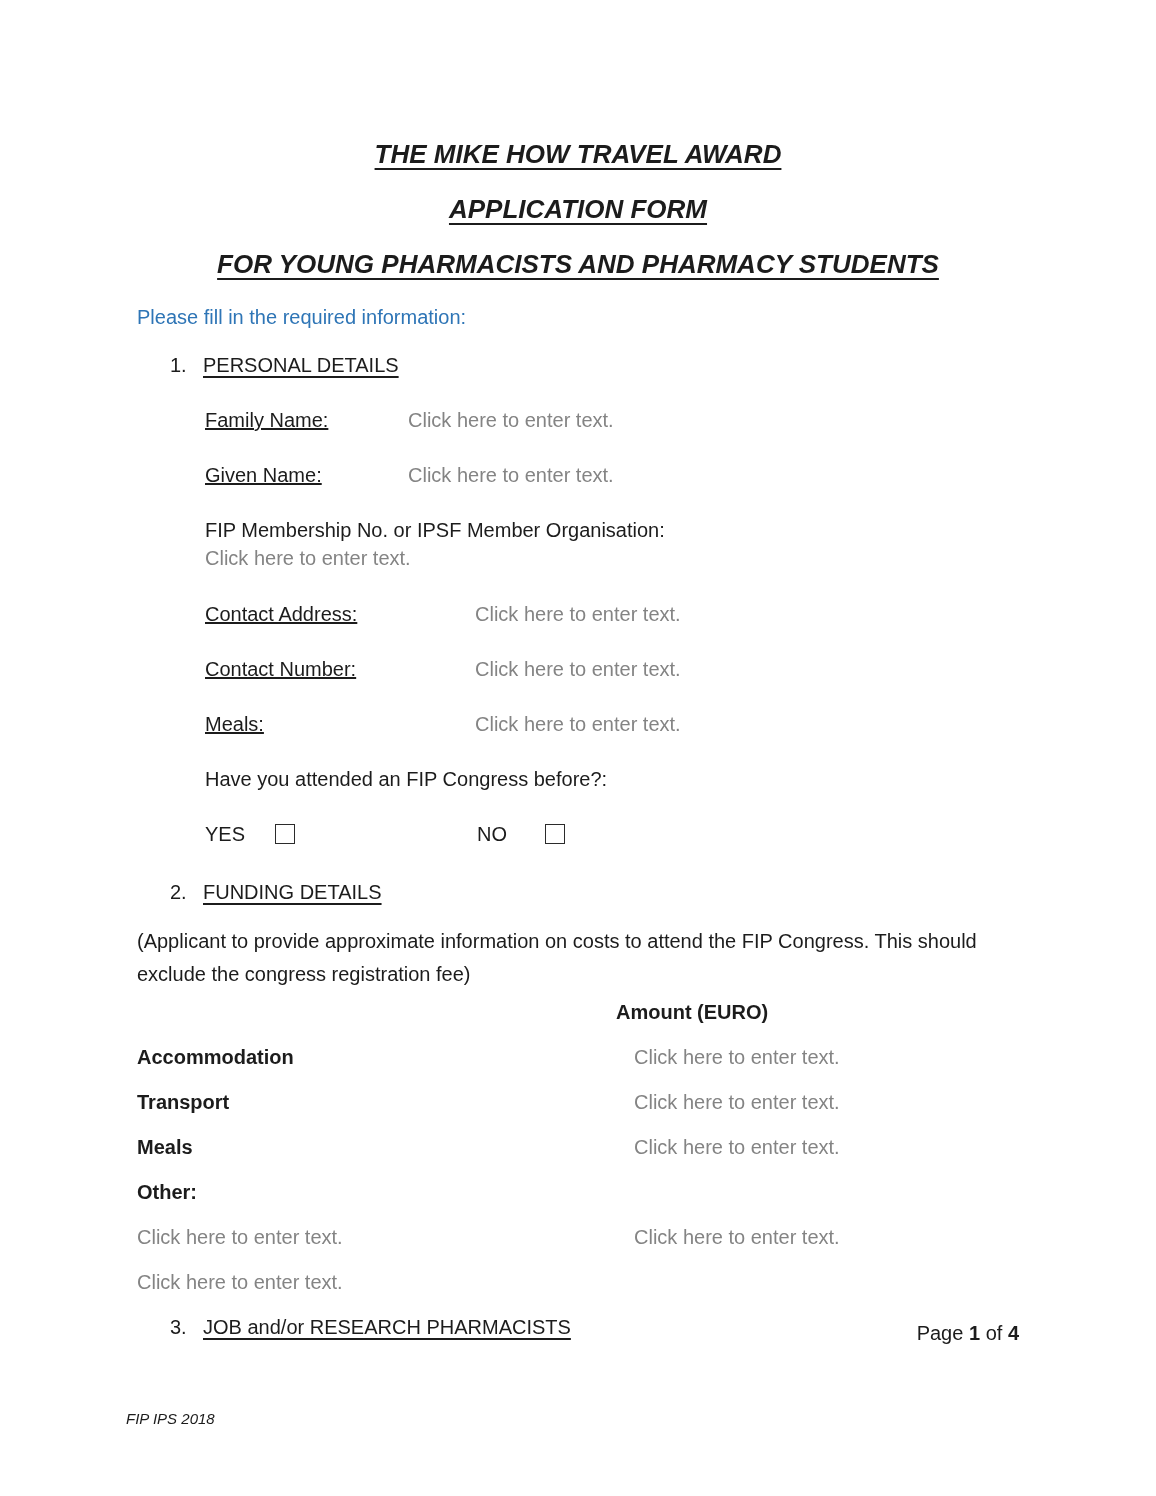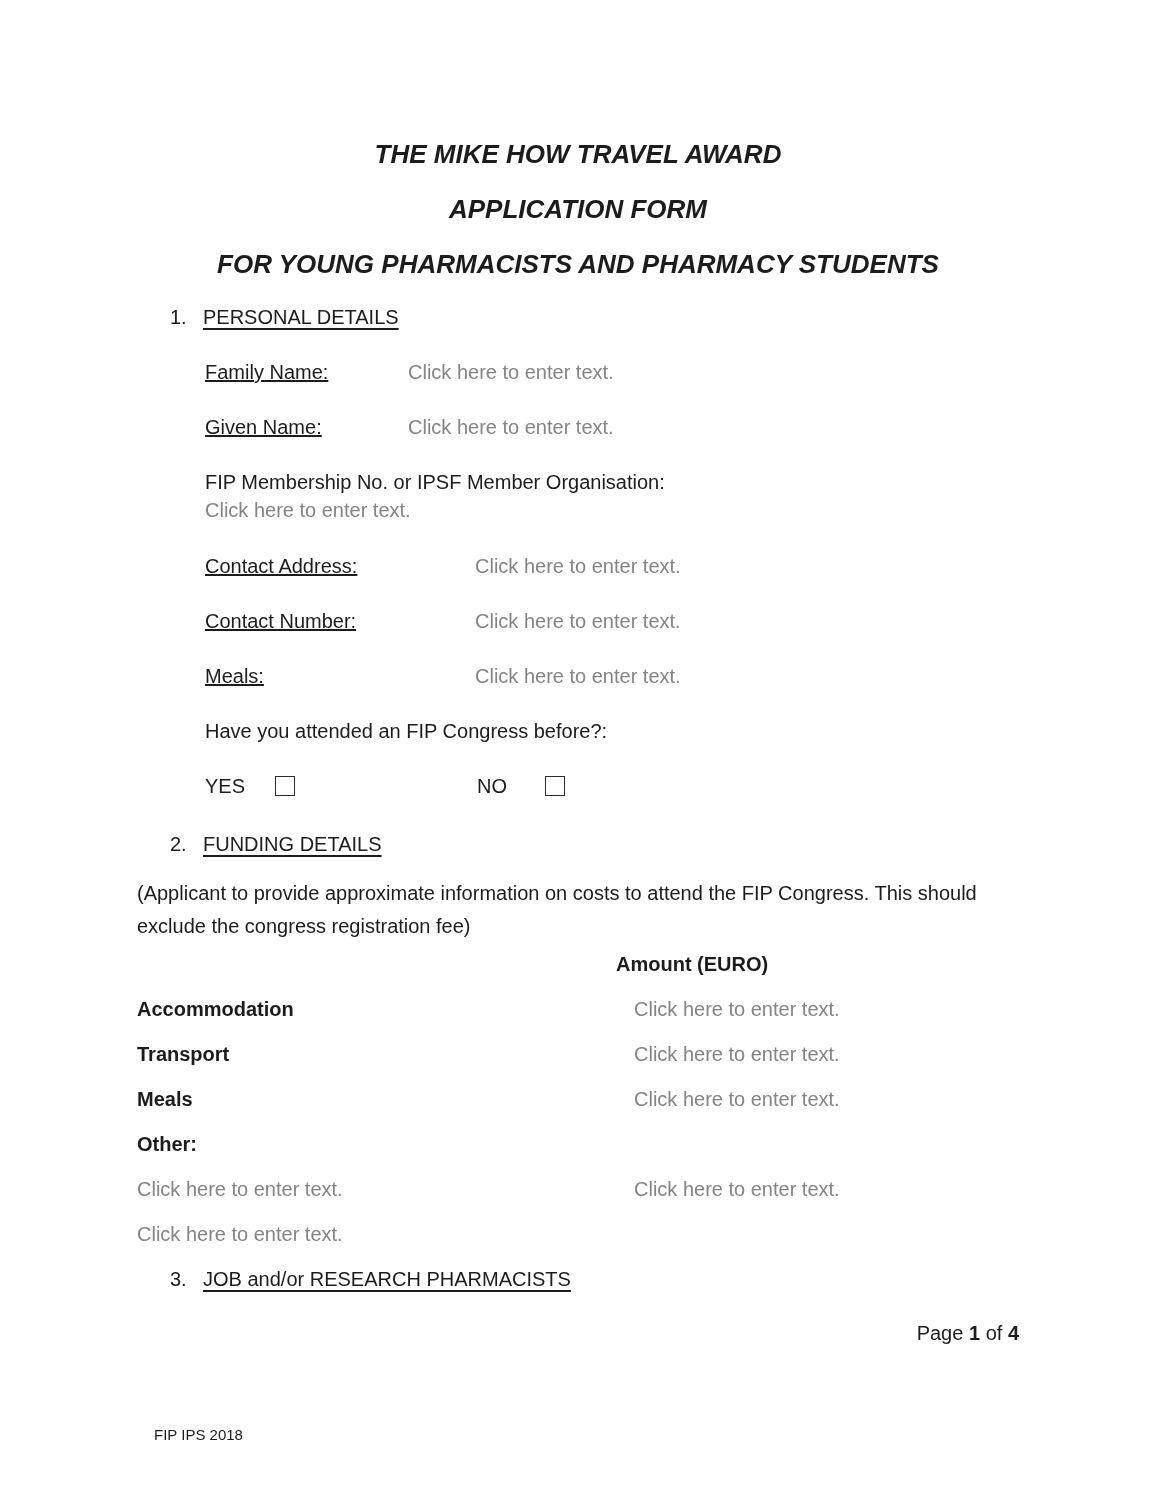--- a/index.html
+++ b/index.html
@@ -16,20 +16,21 @@
   }
   .title {
     text-align: center;
     font-size: 26px;
     line-height: 26px;
     font-weight: 700;
     font-style: italic;
     margin: 0 0 29px 0;
   }
   .title .u {
+    text-decoration: underline;
     text-decoration-thickness: 2px;
     text-underline-offset: 5px;
     text-align: center;
   }
   .intro {
     color: #2E75B6;
     font-size: 20px;
     line-height: 22px;
     margin: 0 0 26px 0;
   }
@@ -115,34 +116,35 @@
     position: absolute;
     top: 1322px;
     right: 137px;
     font-size: 20px;
     line-height: 22px;
   }
   .footer-page .b { font-weight: 700; }
   .footer-ref {
     position: absolute;
     top: 1410px;
-    left: 154px;
+    left: 126px;
     font-size: 15px;
-    margin-top: 16px;
+    font-style: italic;
   }
 </style>
 </head>
 <body>
 
 <div class="page">
 
   <h1 class="title"><span class="u">THE MIKE HOW TRAVEL AWARD</span></h1>
   <h1 class="title"><span class="u">APPLICATION FORM</span></h1>
   <h1 class="title"><span class="u">FOR YOUNG PHARMACISTS AND PHARMACY STUDENTS</span></h1>
 
+  <p class="intro">Please fill in the required information:</p>
 
   <div class="section-heading">
     <span class="num">1.</span>
     <span class="txt">PERSONAL DETAILS</span>
   </div>
 
   <div class="field-row">
     <span class="field-label">Family Name:</span>
     <span class="placeholder">Click here to enter text.</span>
   </div>

